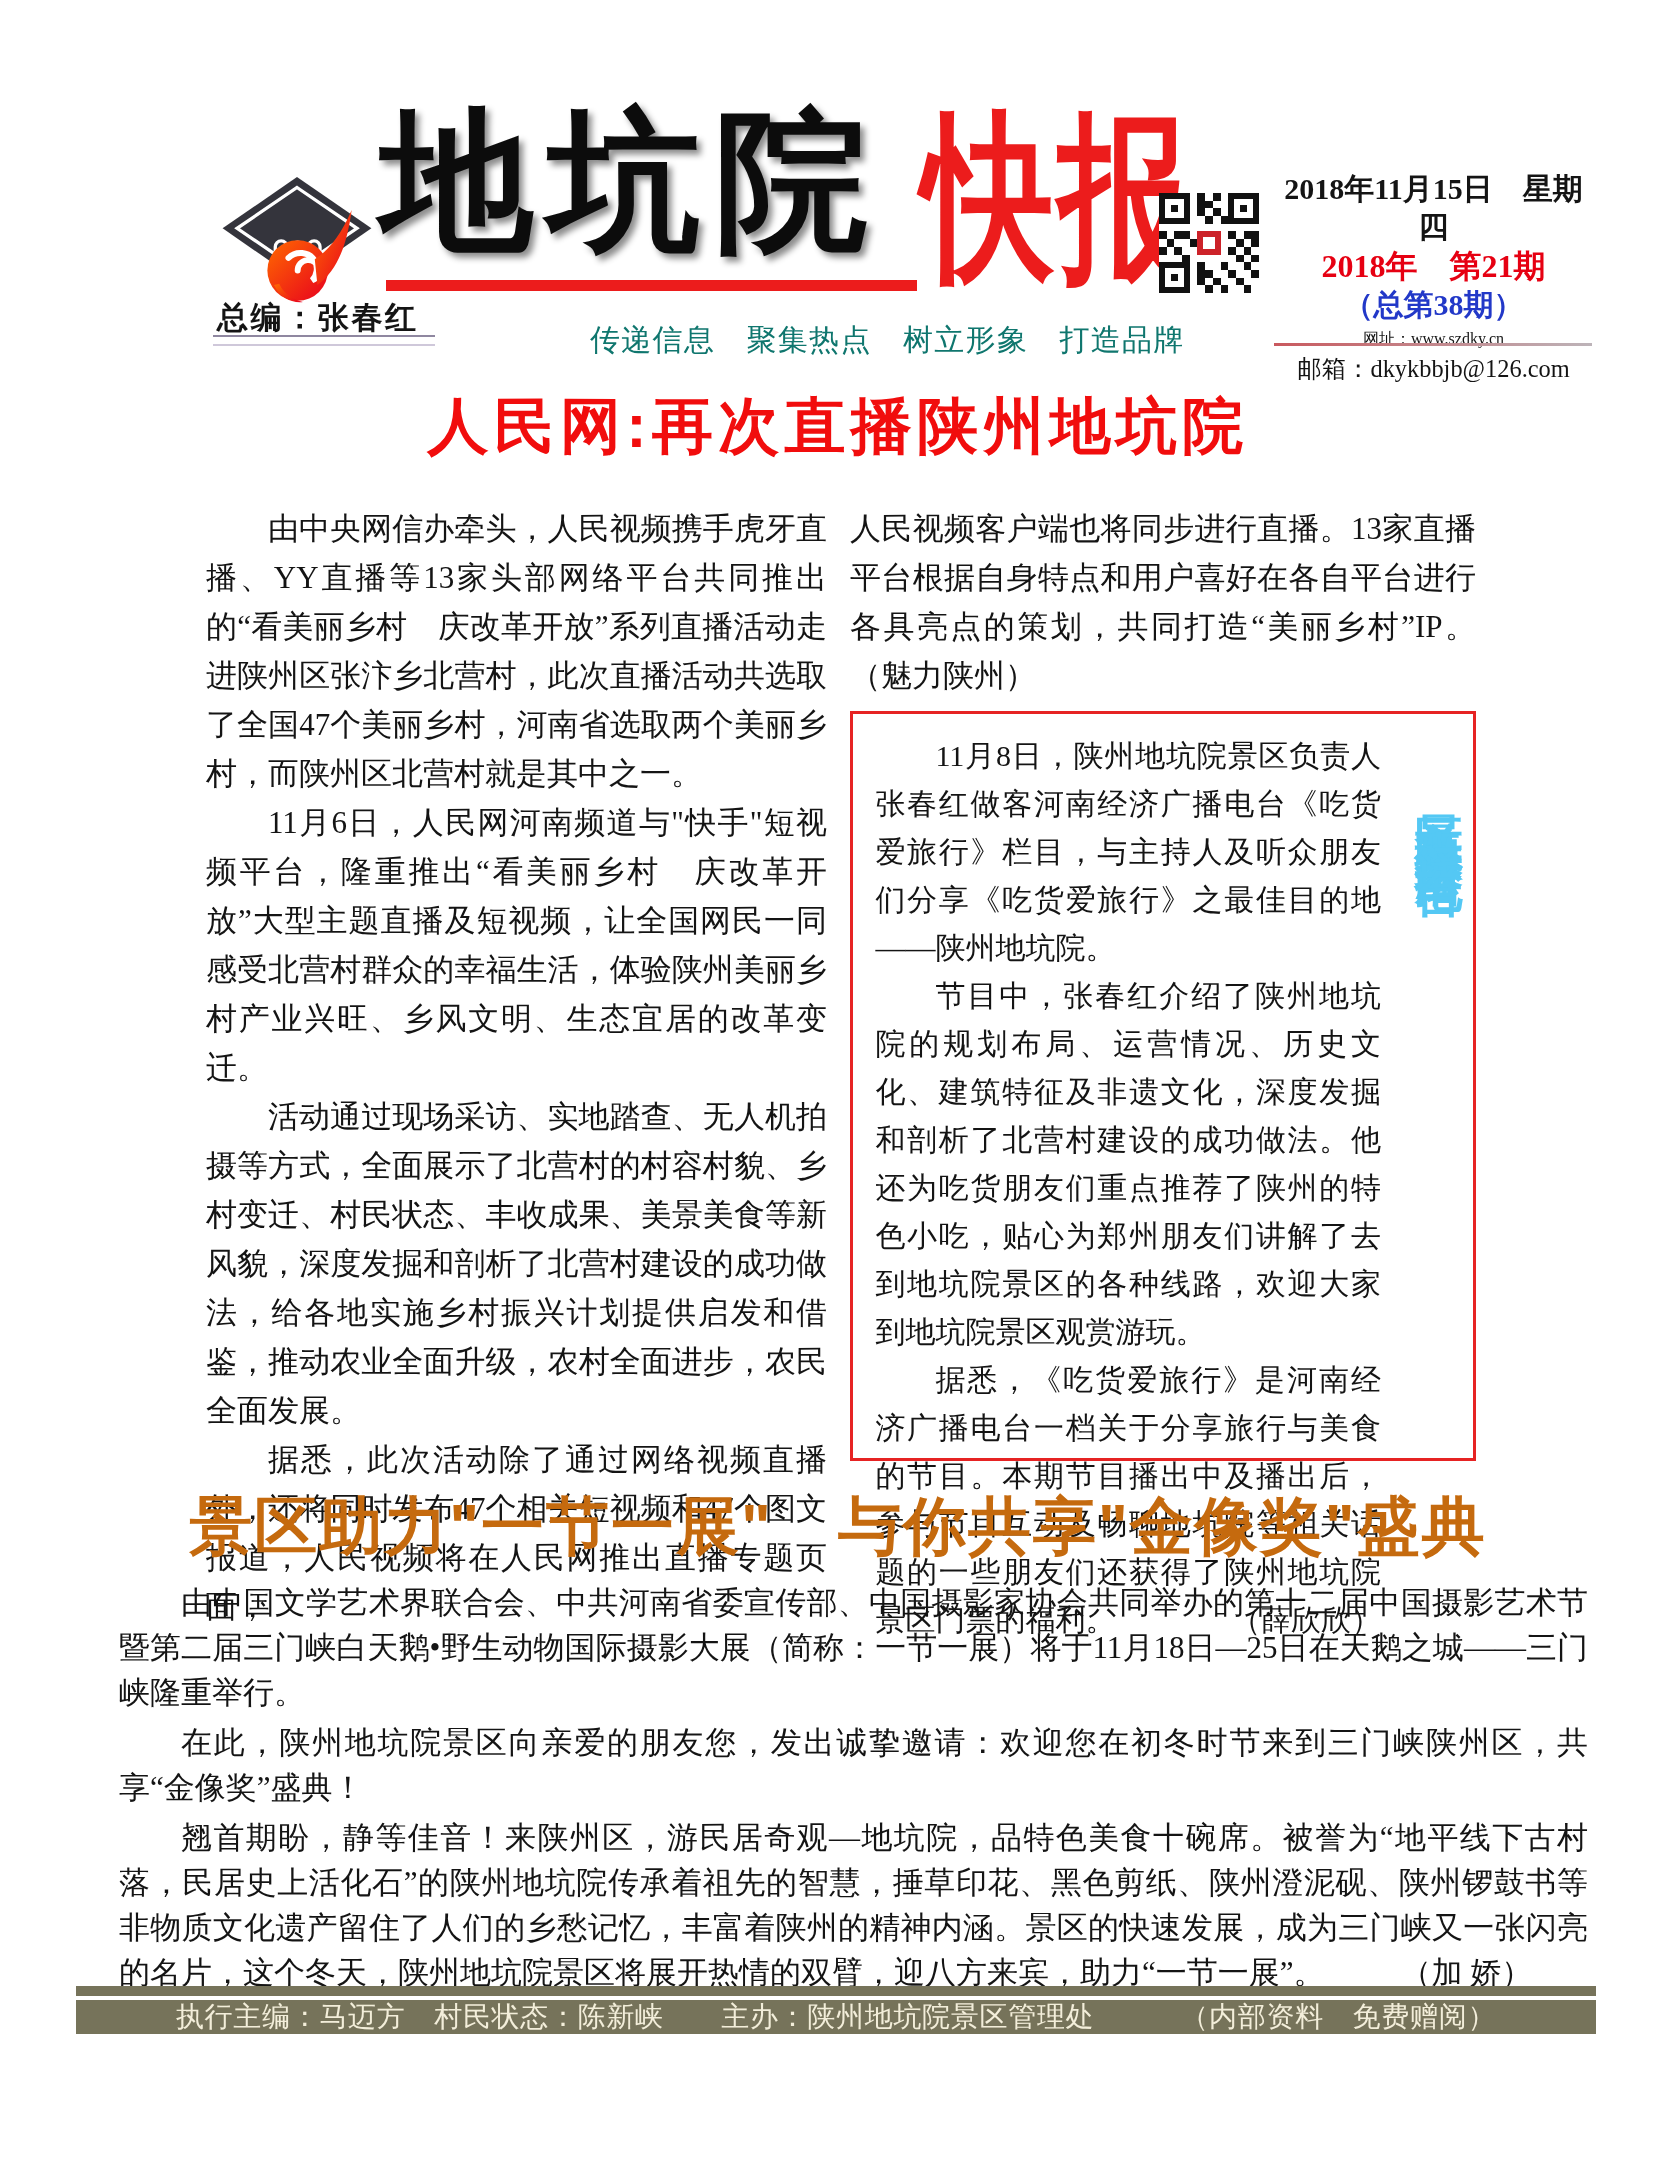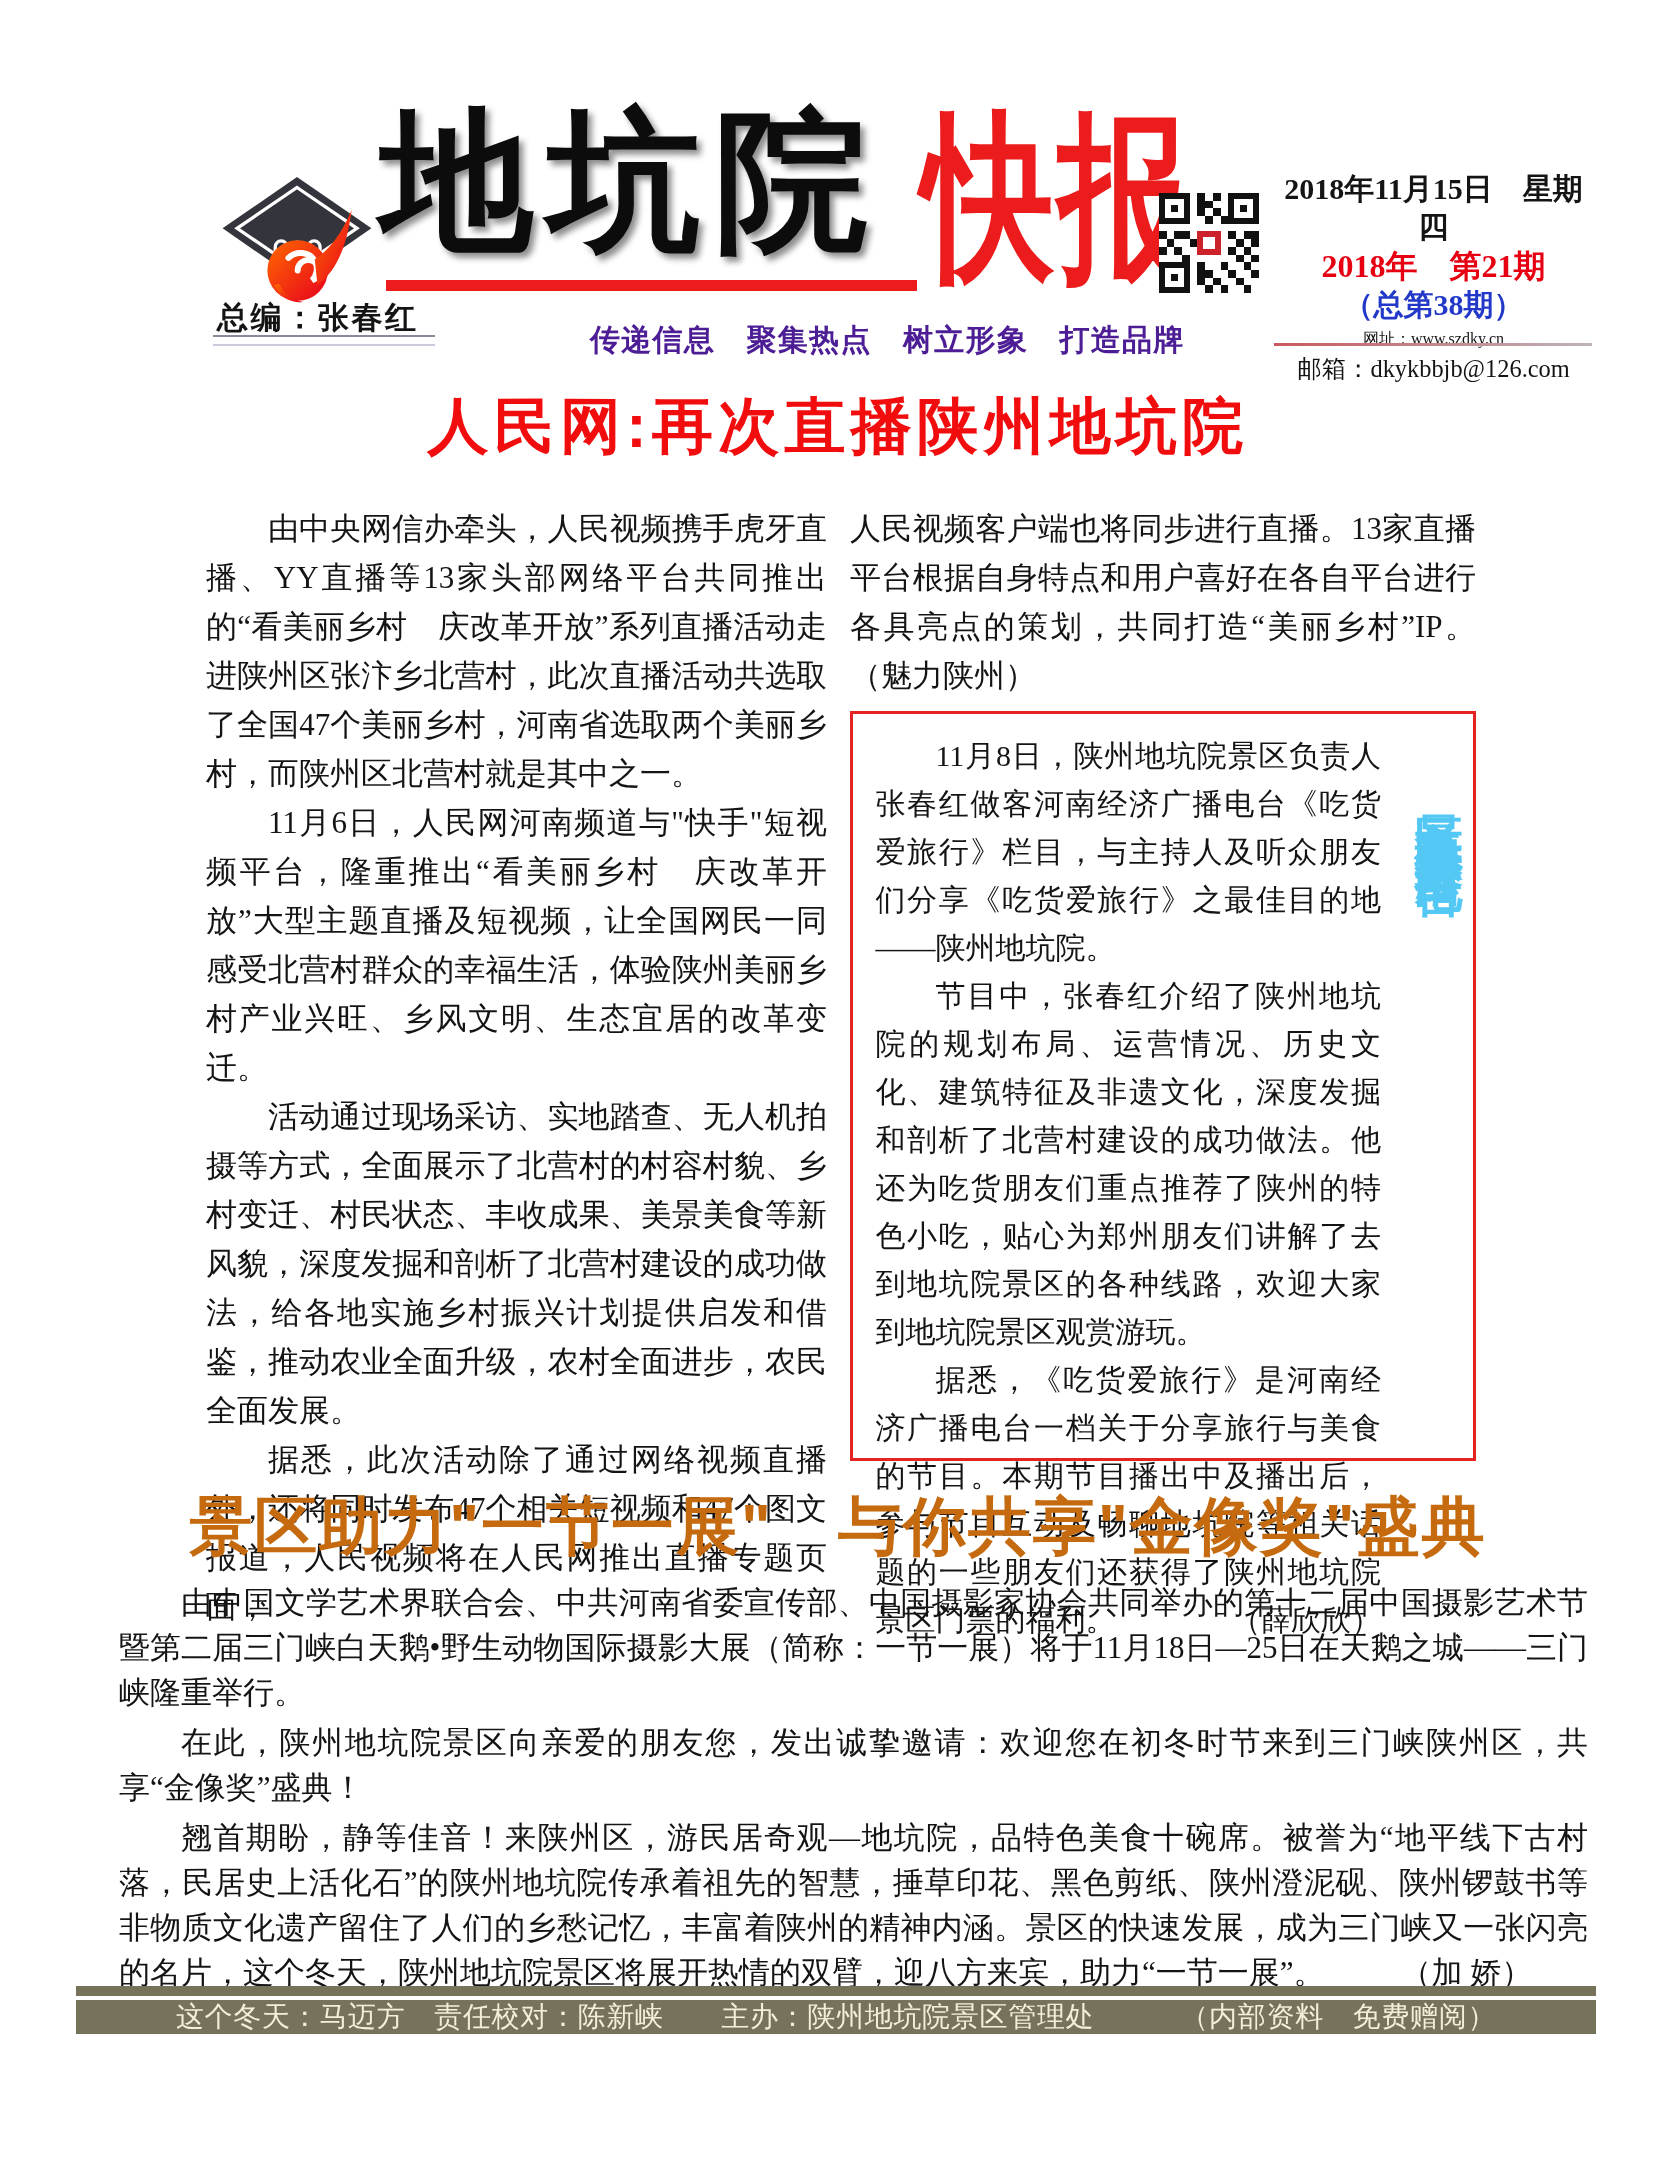--- a/index.html
+++ b/index.html
@@ -27,22 +27,22 @@
           background:var(--red-accent,#ec1c1c);}
   .qr{position:absolute; left:1159px; top:193px; width:100px; height:100px;}
   .header-info{position:absolute; left:1271px; top:170px; width:325px; text-align:center;}
   .hi-date {font-size:30px; font-weight:bold; line-height:38px; font-family:"Liberation Serif",serif;}
   .hi-issue{font-size:32px; font-weight:bold; line-height:40px; color:var(--issue-red,#e60012);}
   .hi-total{font-size:30px; font-weight:bold; line-height:38px; color:var(--issue-blue,#2238c8);}
   .hi-web  {font-size:16px; line-height:30px;}
   .hi-mail {font-size:24.4px; line-height:30px;}
   .header-rule{position:absolute; left:1274px; top:343px; width:318px; height:2.6px;
           background:linear-gradient(to right,#c9595e,#bdb4b9);}
-  .tagline{position:absolute; left:590px; top:320px; font-size:30px; font-weight:bold;
-          letter-spacing:1.3px; color:#4c1d95;}
+  .tagline{position:absolute; left:590px; top:320px; font-size:30px; font-weight:normal;
+          letter-spacing:1.3px; color:#0f766e;}
   
   .headline1{position:absolute; left:0; top:386px; width:100%; margin:0; text-align:center;
           font-size:61px; font-weight:bold; letter-spacing:5.3px;
           color:var(--headline1,#f10d0d);}
   
   .col{position:absolute; top:504px; width:621px; font-size:31px; line-height:49px;
           text-align:justify;}
   .col p{margin:0; padding:0;}
   .col-left{left:206px;}
   .col-right{left:850px; width:626px;}
@@ -212,18 +212,18 @@
     <p class="indent">在此，陕州地坑院景区向亲爱的朋友您，发出诚挚邀请：欢迎您在初冬时节来到三门峡陕州区，共享“金像奖”盛典！</p>
     <p class="indent">
       <span>翘首期盼，静等佳音！来陕州区，游民居奇观—地坑院，品特色美食十碗席。被誉为“地平线下古村落，民居史上活化石”的陕州地坑院传承着祖先的智慧，捶草印花、黑色剪纸、陕州澄泥砚、陕州锣鼓书等非物质文化遗产留住了人们的乡愁记忆，丰富着陕州的精神内涵。景区的快速发展，成为三门峡又一张闪亮的名片，这个冬天，陕州地坑院景区将展开热情的双臂，迎八方来宾，助力“一节一展”。</span>
       <span class="a2-byline">（加 娇）</span>
     </p>
   </section>
 
   <footer>
     <div class="footer-stripe"></div>
     <div class="footer-bar">
-      <span>这个冬天：马迈方　责任校对：陈新峡　　主办：陕州地坑院景区管理处　　　（内部资料　免费赠阅）</span>
+      <span>执行主编：马迈方　村民状态：陈新峡　　主办：陕州地坑院景区管理处　　　（内部资料　免费赠阅）</span>
     </div>
   </footer>
 
 </div>
 
 
 </body></html>

